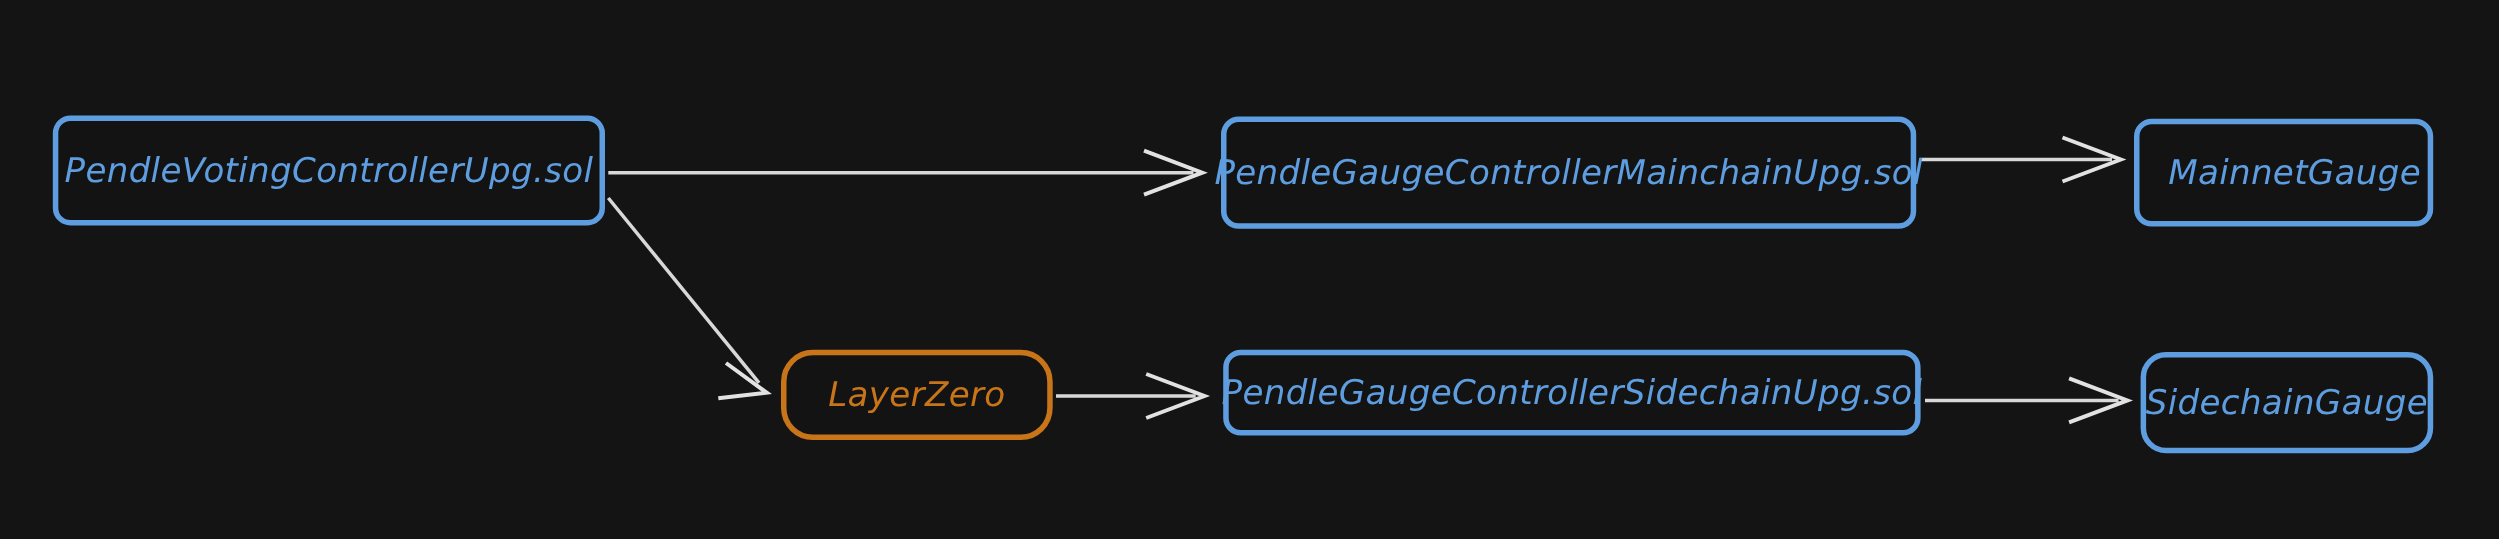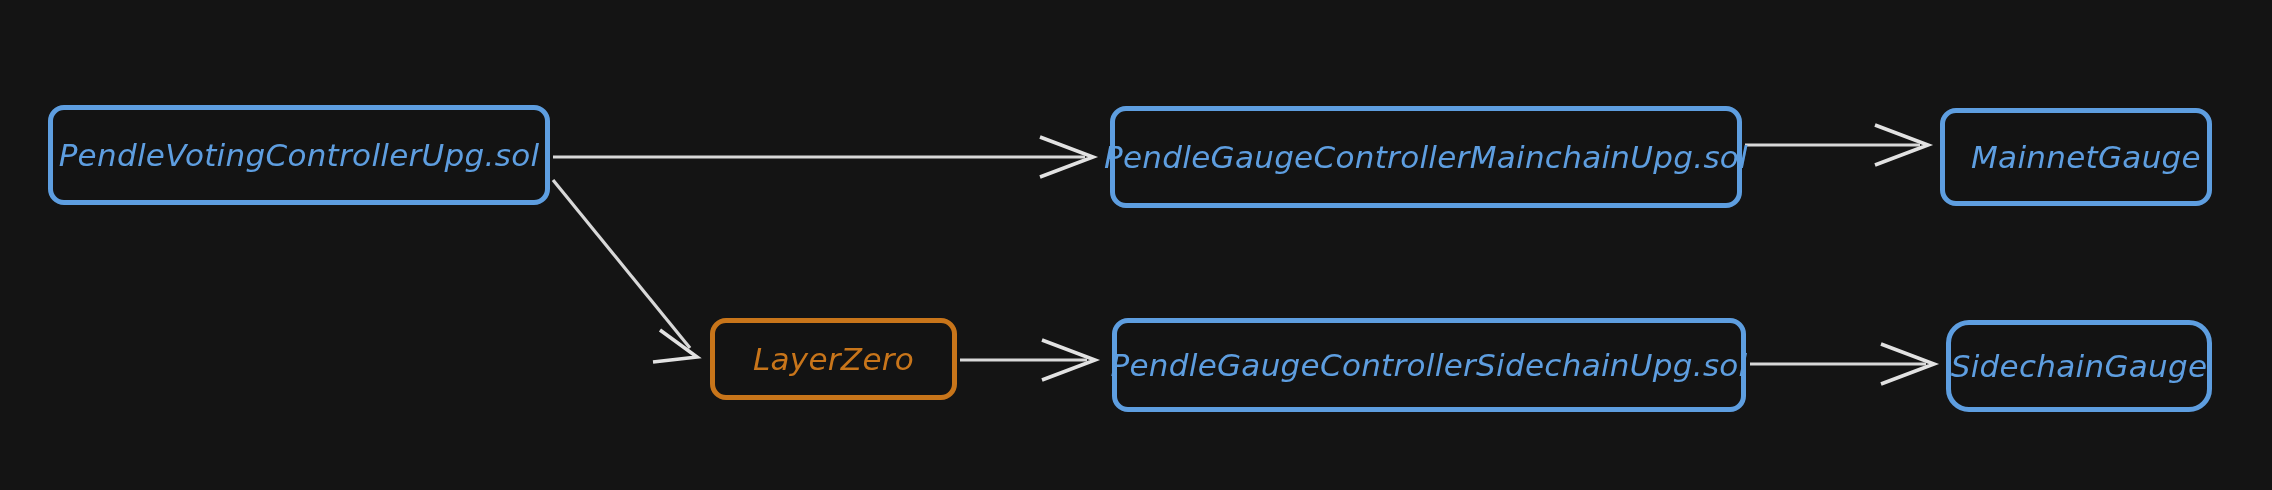--- a/index.html
+++ b/index.html
@@ -97,23 +97,23 @@
   <div id="node-layer">
       <div class="node blue" style="left: 48px; top: 105px; width: 502px; height: 100px;">
         <span class="node-label" style="font-size: 31px;">PendleVotingControllerUpg.sol</span>
       </div>
       <div class="node blue" style="left: 1110px; top: 106px; width: 632px; height: 102px;">
         <span class="node-label" style="font-size: 31px;">PendleGaugeControllerMainchainUpg.sol</span>
       </div>
       <div class="node blue" style="left: 1940px; top: 108px; width: 272px; height: 98px; padding-left: 20px;">
         <span class="node-label" style="font-size: 31px;">MainnetGauge</span>
       </div>
-      <div class="node orange" style="left: 710px; top: 318px; width: 247px; height: 82px;">
+      <div class="node orange" style="left: 710px; top: 318px; width: 247px; height: 82px; border-radius: 29px;">
         <span class="node-label" style="font-size: 31px;">LayerZero</span>
       </div>
-      <div class="node blue" style="left: 1112px; top: 318px; width: 634px; height: 94px;">
+      <div class="node blue" style="left: 1112px; top: 318px; width: 634px; height: 78px;">
         <span class="node-label" style="font-size: 31px;">PendleGaugeControllerSidechainUpg.sol</span>
       </div>
       <div class="node blue" style="left: 1946px; top: 320px; width: 266px; height: 92px; border-radius: 23px;">
         <span class="node-label" style="font-size: 31px;">SidechainGauge</span>
       </div>
     </div>
 </div>
 
 </body></html>

